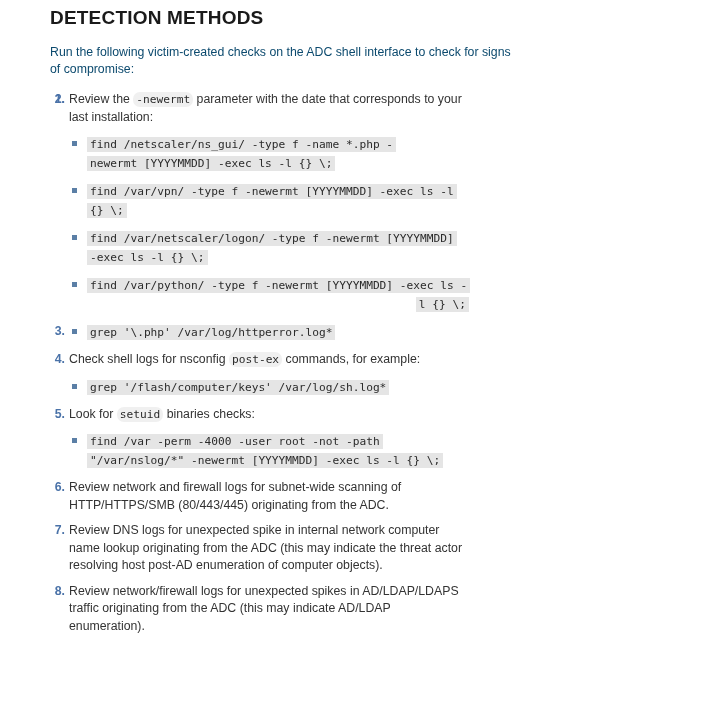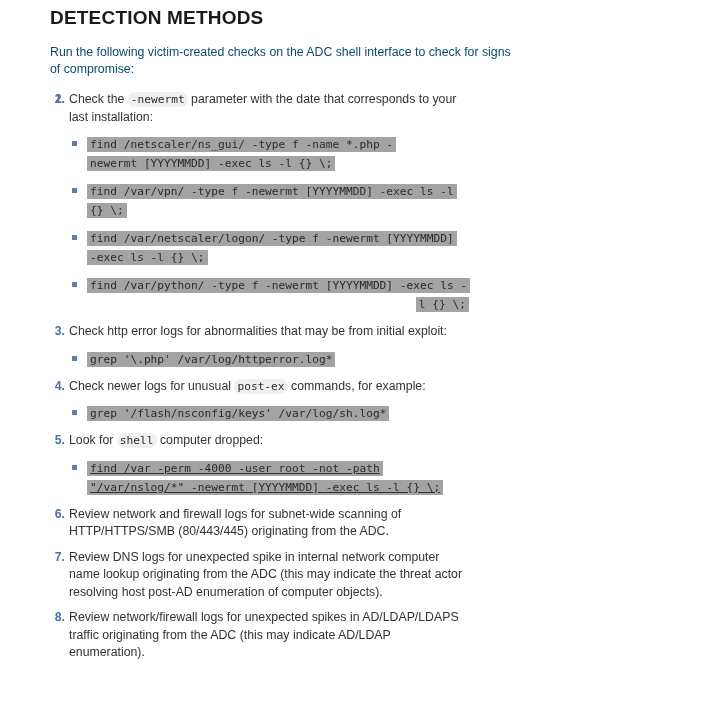--- a/index.html
+++ b/index.html
@@ -92,32 +92,32 @@
     background: #f0f0f0;
     color: #2b2b2b;
     font-size: 11.2px;
     padding: 1px 3px;
     border-radius: 7px;
     box-decoration-break: clone;
     -webkit-box-decoration-break: clone;
   }
   .cmd-text {
     font-family: "DejaVu Sans Mono", monospace;
-    background: #a3a3a3;
+    background: #e5e5e5;
     color: #2b2b2b;
     font-size: 11.2px;
     line-height: 19px;
     padding: 1px 3px;
     box-decoration-break: clone;
     -webkit-box-decoration-break: clone;
   }
   li.w-block1 { max-width: 330px; }
   li.w-block3 { max-width: 372px; }
   li.w-block4 { max-width: 382px; text-align: right; }
-  li.w-block5 { max-width: 382px; text-decoration: underline; }
+  li.w-block5 { max-width: 382px; }
   li.s6  { max-width: 360px; }
   li.s7  { max-width: 390px; }
   li.s8  { max-width: 408px; }
   li.s2  { max-width: 382px; }
   li.s3  { max-width: 420px; }
 </style>
 </head>
 <body>
 
 <div class="page">
@@ -127,21 +127,21 @@
   <p class="intro">Run the following victim-created checks on the ADC shell interface to check for signs of compromise:</p>
 
   <ol class="steps">
 
     <li>
       <span class="num">1.</span>
     </li>
 
     <li class="s2">
       <span class="num">2.</span>
-      <span>Check the </span><code>-newermt</code><span> parameter with the date that corresponds to your last installation:</span>
+      <span>Review the </span><code>-newermt</code><span> parameter with the date that corresponds to your last installation:</span>
       <ul class="cmds">
         <li class="w-block1">
           <span class="sq"></span>
           <span class="cmd-text">find /netscaler/ns_gui/ -type f -name *.php -newermt [YYYYMMDD] -exec ls -l {} \;</span>
         </li>
         <li>
           <span class="sq"></span>
           <span class="cmd-text">find /var/vpn/ -type f -newermt [YYYYMMDD] -exec ls -l {} \;</span>
         </li>
         <li class="w-block3">
@@ -150,43 +150,42 @@
         </li>
         <li class="w-block4">
           <span class="sq"></span>
           <span class="cmd-text">find /var/python/ -type f -newermt [YYYYMMDD] -exec ls -l {} \;</span>
         </li>
       </ul>
     </li>
 
     <li class="s3">
       <span class="num">3.</span>
-      <span>Check http error logs for abnormalities that may be from initial exploit:</span>
       <ul class="cmds">
         <li>
           <span class="sq"></span>
           <span class="cmd-text">grep '\.php' /var/log/httperror.log*</span>
         </li>
       </ul>
     </li>
 
     <li class="s3">
       <span class="num">4.</span>
-      <span>Check newer logs for unusual </span><code>post-ex</code><span> commands, for example:</span>
+      <span>Check shell logs for nsconfig </span><code>post-ex</code><span> commands, for example:</span>
       <ul class="cmds">
         <li>
           <span class="sq"></span>
-          <span class="cmd-text">grep '/flash/nsconfig/keys' /var/log/sh.log*</span>
+          <span class="cmd-text">grep '/flash/computer/keys' /var/log/sh.log*</span>
         </li>
       </ul>
     </li>
 
     <li class="s3">
       <span class="num">5.</span>
-      <span>Look for </span><code>shell</code><span> computer dropped:</span>
+      <span>Look for </span><code>setuid</code><span> binaries checks:</span>
       <ul class="cmds">
         <li class="w-block5">
           <span class="sq"></span>
           <span class="cmd-text">find /var -perm -4000 -user root -not -path "/var/nslog/*" -newermt [YYYYMMDD] -exec ls -l {} \;</span>
         </li>
       </ul>
     </li>
 
     <li class="s6">
       <span class="num">6.</span>

